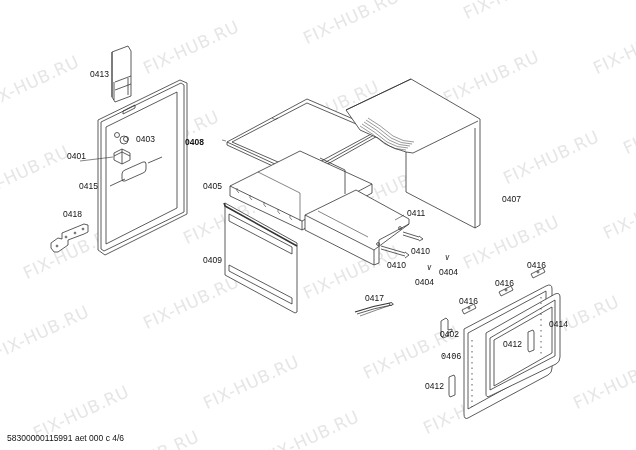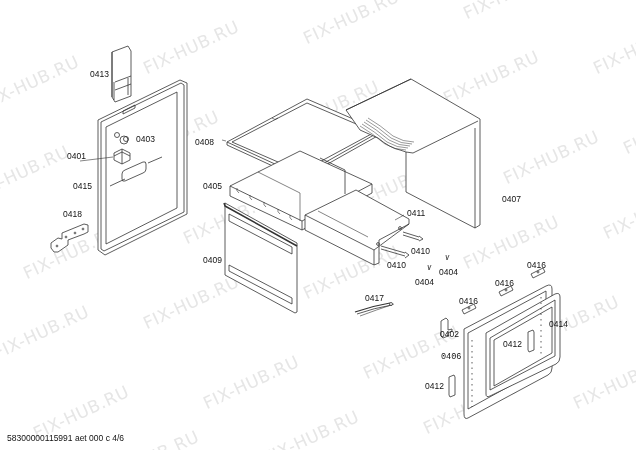--- a/index.html
+++ b/index.html
@@ -176,23 +176,23 @@
     <g>
       <path d="M528,332 L533,330 L534,332 L534,350 L529,352 L528,350 Z" fill="#fff"></path>
       <path d="M449,377 L454,375 L455,377 L455,395 L450,397 L449,395 Z" fill="#fff"></path>
     </g>
   </svg>
 
   <div id="labels-layer">
       <div class="lbl" style="left: 90px; top: 69px;">0413</div>
       <div class="lbl" style="left: 136px; top: 134px;">0403</div>
       <div class="lbl" style="left: 67px; top: 151px;">0401</div>
-      <div class="lbl" style="left: 73px; top: 181px;">0415</div>
+      <div class="lbl" style="left: 79px; top: 181px;">0415</div>
       <div class="lbl" style="left: 63px; top: 209px;">0418</div>
-      <div class="lbl" style="left: 195px; top: 137px;">0408</div>
+      <div class="lbl" style="left: 185px; top: 137px; font-weight: bold;">0408</div>
       <div class="lbl" style="left: 203px; top: 181px;">0405</div>
       <div class="lbl" style="left: 485px; top: 194px; padding-left: 17px;">0407</div>
       <div class="lbl" style="left: 407px; top: 208px;">0411</div>
       <div class="lbl" style="left: 203px; top: 255px;">0409</div>
       <div class="lbl" style="left: 411px; top: 246px;">0410</div>
       <div class="lbl" style="left: 387px; top: 260px;">0410</div>
       <div class="lbl" style="left: 439px; top: 267px;">0404</div>
       <div class="lbl" style="left: 415px; top: 277px;">0404</div>
       <div class="lbl" style="left: 365px; top: 293px; text-align: right;">0417</div>
       <div class="lbl" style="left: 527px; top: 260px;">0416</div>

